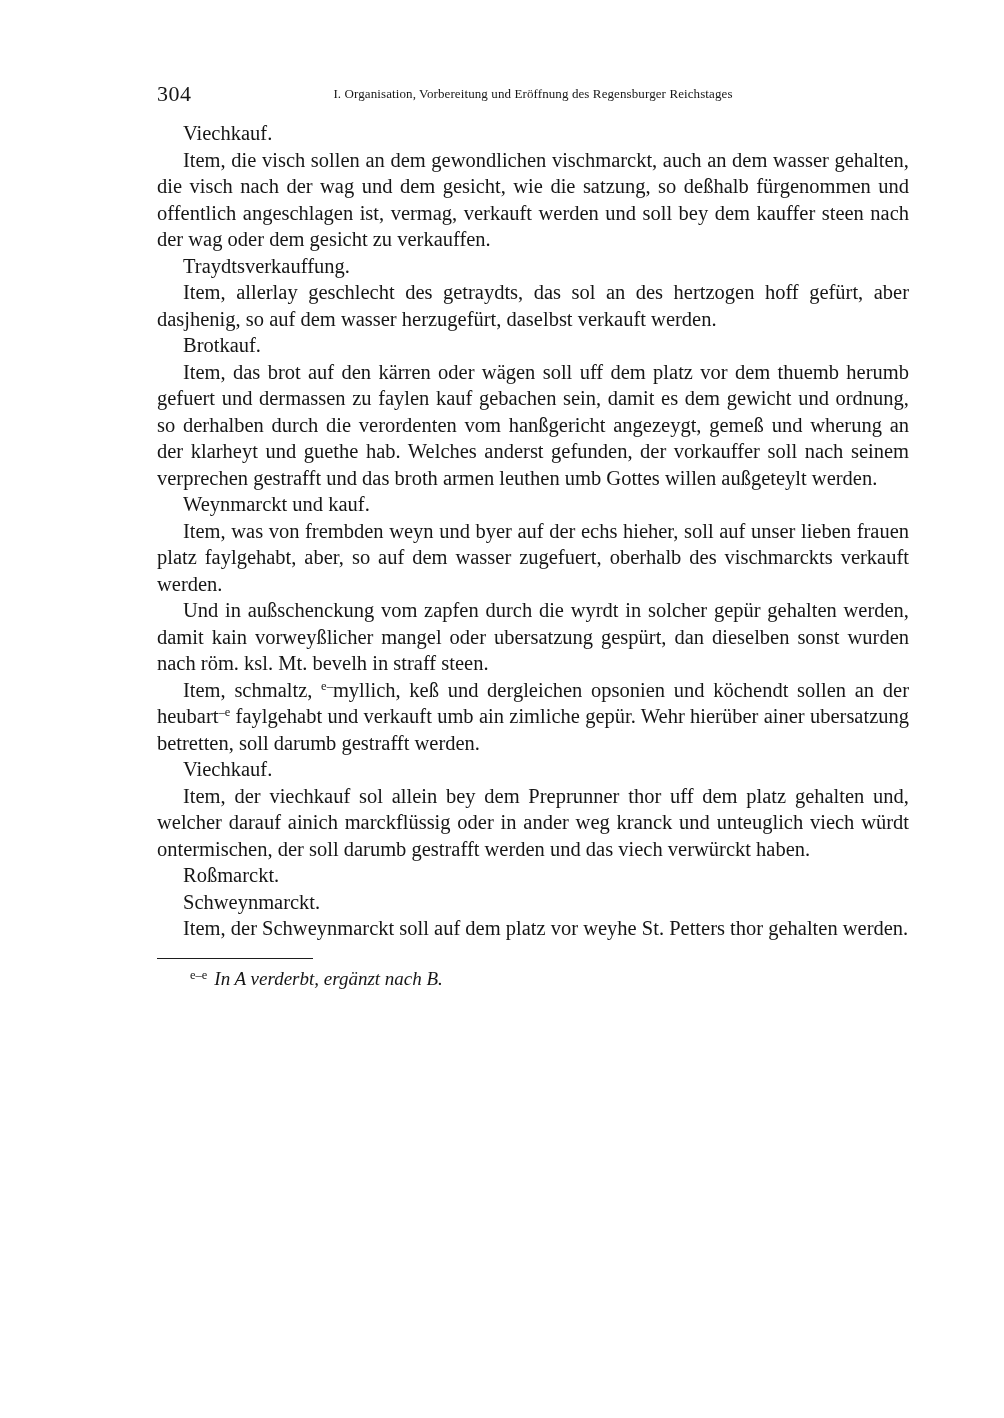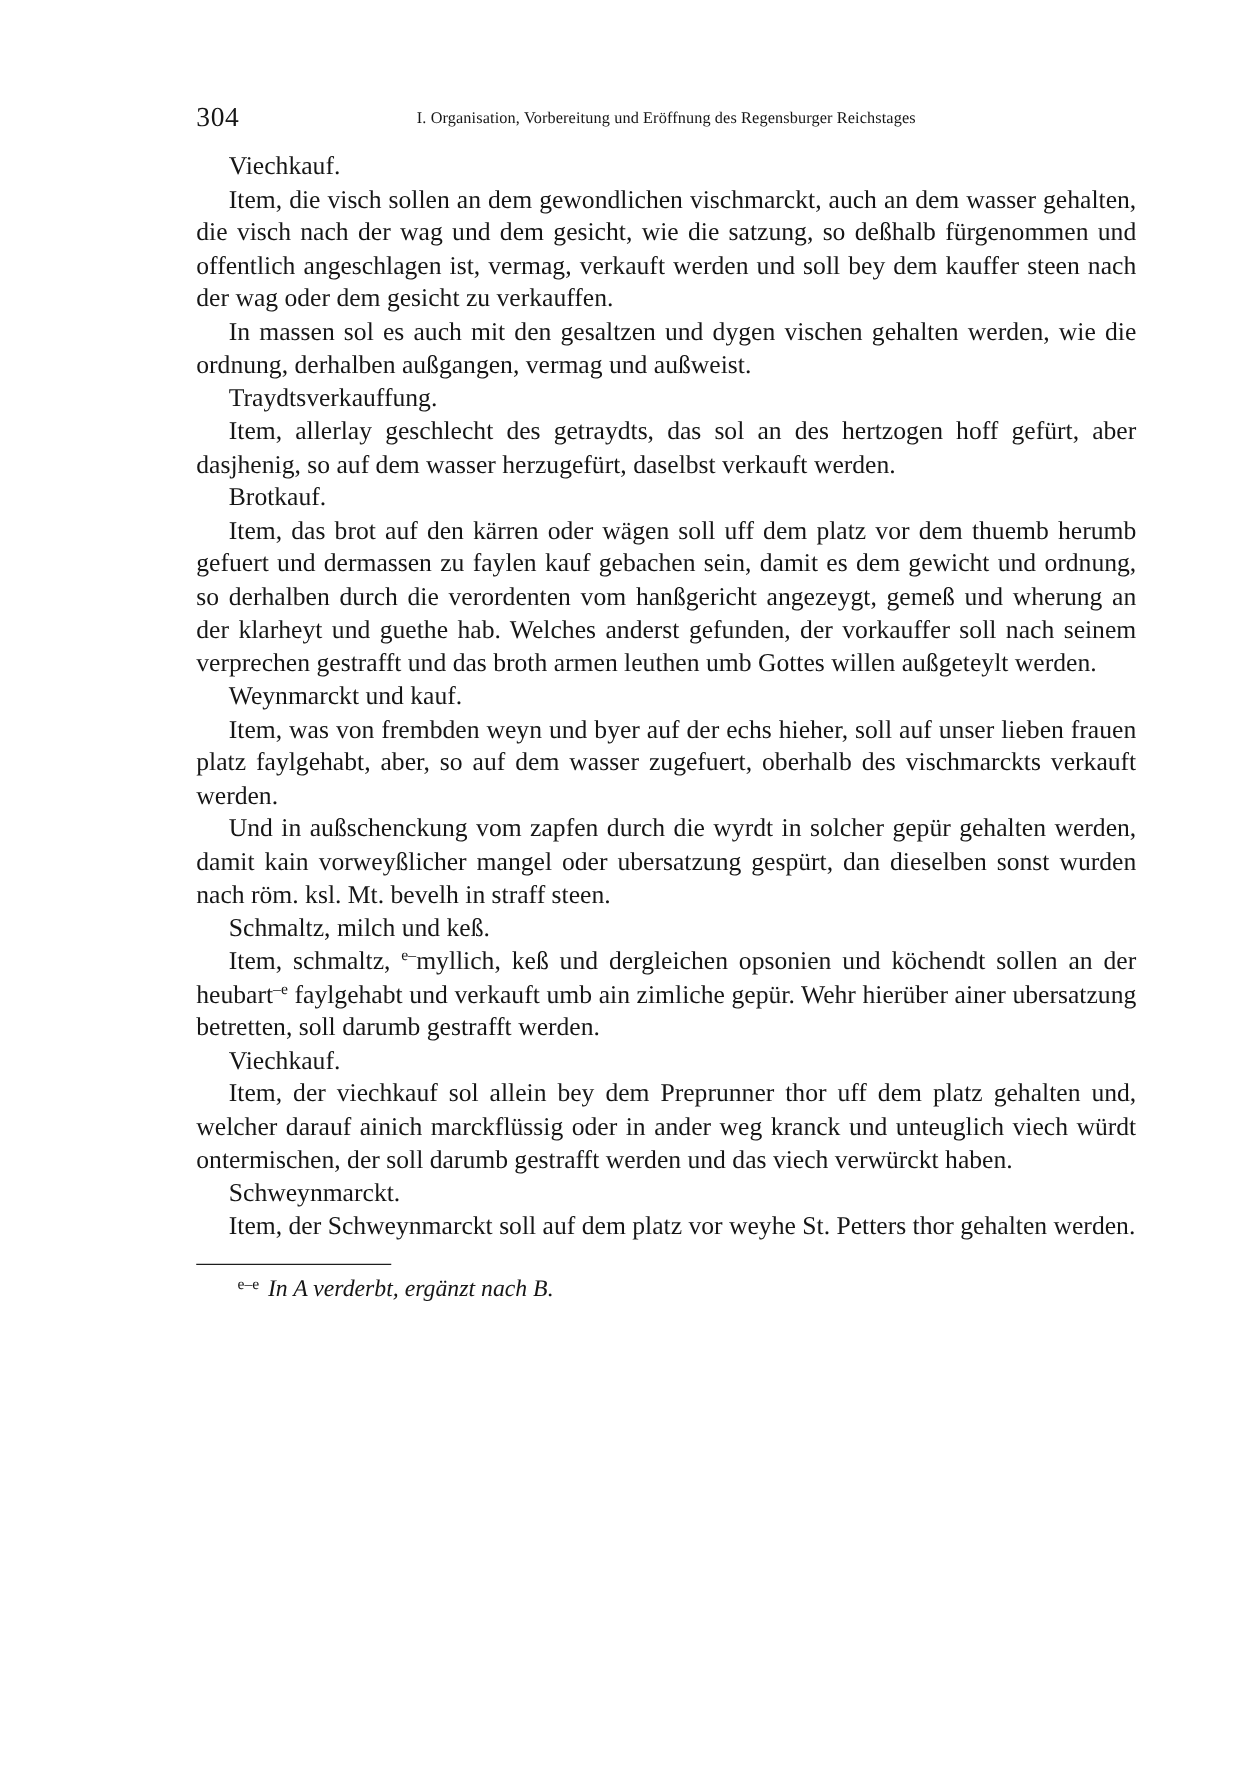--- a/index.html
+++ b/index.html
@@ -90,34 +90,33 @@
   <div class="text-block">
 
     <div class="running-header">
       <span class="page-number">304</span>
       <span class="header-title">I. Organisation, Vorbereitung und Eröffnung des Regensburger Reichstages</span>
     </div>
 
     <div class="body-text">
       <p>Viechkauf.</p>
       <p>Item, die visch sollen an dem gewondlichen vischmarckt, auch an dem wasser gehalten, die visch nach der wag und dem gesicht, wie die satzung, so deßhalb fürgenommen und offentlich angeschlagen ist, vermag, verkauft werden und soll bey dem kauffer steen nach der wag oder dem gesicht zu verkauffen.</p>
-      <p>In massen sol es auch mit den gesaltzen und dygen vischen gehalten werden, wie die ordnung, derhalben außgangen, vermag und außweist.</p>
       <p>Traydtsverkauffung.</p>
       <p>Item, allerlay geschlecht des getraydts, das sol an des hertzogen hoff gefürt, aber dasjhenig, so auf dem wasser herzugefürt, daselbst verkauft werden.</p>
       <p>Brotkauf.</p>
       <p>Item, das brot auf den kärren oder wägen soll uff dem platz vor dem thuemb herumb gefuert und dermassen zu faylen kauf gebachen sein, damit es dem gewicht und ordnung, so derhalben durch die verordenten vom hanßgericht angezeygt, gemeß und wherung an der klarheyt und guethe hab. Welches anderst gefunden, der vorkauffer soll nach seinem verprechen gestrafft und das broth armen leuthen umb Gottes willen außgeteylt werden.</p>
       <p>Weynmarckt und kauf.</p>
       <p>Item, was von frembden weyn und byer auf der echs hieher, soll auf unser lieben frauen platz faylgehabt, aber, so auf dem wasser zugefuert, oberhalb des vischmarckts verkauft werden.</p>
       <p>Und in außschenckung vom zapfen durch die wyrdt in solcher gepür gehalten werden, damit kain vorweyßlicher mangel oder ubersatzung gespürt, dan dieselben sonst wurden nach röm. ksl. Mt. bevelh in straff steen.</p>
-      <p>Schmaltz, milch und keß.</p>
       <p>
         <span>Item, schmaltz, </span><span class="note-marker">e–</span><span>myllich, keß und dergleichen opsonien und köchendt sollen an der heubart</span><span class="note-marker">–e</span><span> faylgehabt und verkauft umb ain zimliche gepür. Wehr hierüber ainer ubersatzung betretten, soll darumb gestrafft werden.</span>
       </p>
       <p>Viechkauf.</p>
       <p>Item, der viechkauf sol allein bey dem Preprunner thor uff dem platz gehalten und, welcher darauf ainich marckflüssig oder in ander weg kranck und unteuglich viech würdt ontermischen, der soll darumb gestrafft werden und das viech verwürckt haben.</p>
+      <p>Roßmarckt.</p>
       <p>Schweynmarckt.</p>
       <p>Item, der Schweynmarckt soll auf dem platz vor weyhe St. Petters thor gehalten werden.</p>
     </div>
 
     <div class="footnote-block">
       <div class="footnote-rule"></div>
       <div class="footnote-line">
         <span class="note-marker">e–e</span><span class="footnote-text">In A verderbt, ergänzt nach B.</span>
       </div>
     </div>

